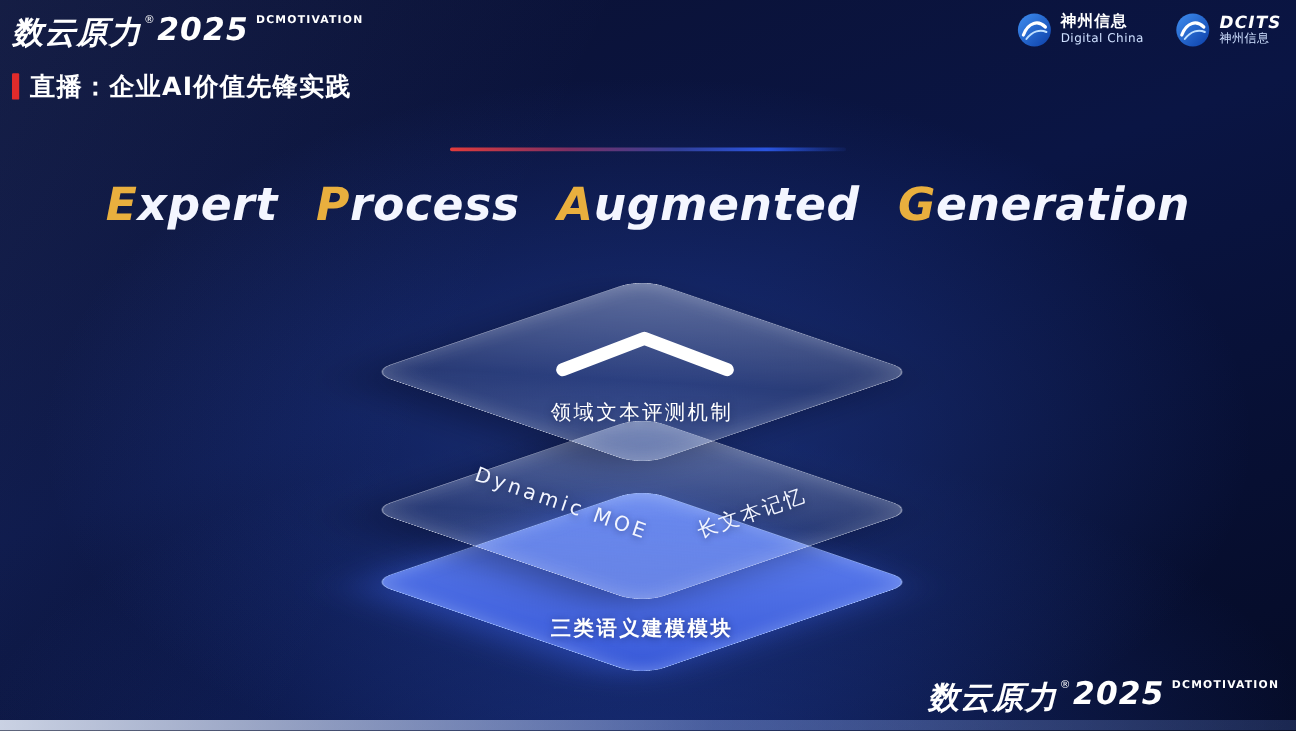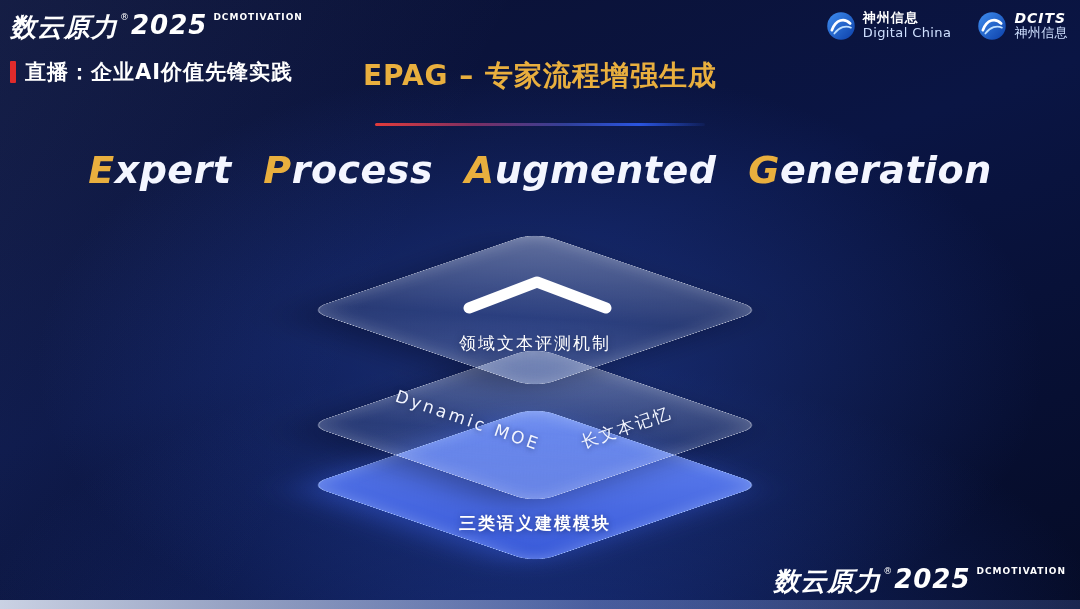--- a/index.html
+++ b/index.html
@@ -33,21 +33,21 @@
   .live-bar{ width:6px; height:22px; background:#e02b2b; margin-right:9px; border-radius:1px; }
   .live-text{ font-size:21px; font-weight:800; letter-spacing:1px; }
 
   
   .partners{ position:absolute; right:12px; top:10px; display:flex; gap:26px; align-items:center; }
   .partner{ display:flex; align-items:center; gap:7px; }
   .partner-icon{ width:30px; height:30px; }
   .partner-text{ display:flex; flex-direction:column; line-height:1.15; }
   .partner-name{ font-size:13px; font-weight:800; letter-spacing:1px; }
   .partner-name.latin{ font-style:italic; font-size:14px; }
-  .partner-sub{ font-size:13px; color:#cfe0ff; letter-spacing:0.4px; }
+  .partner-sub{ font-size:10px; color:#cfe0ff; letter-spacing:0.4px; }
 
   
   .title{ position:absolute; left:0; right:0; top:57px; text-align:center;
     color:#e9af3e; font-size:28px; font-weight:800; letter-spacing:1px; }
   .divider{ position:absolute; left:375px; top:123px; width:330px; height:3px; border-radius:2px;
     background:linear-gradient(90deg,#e23b3b 0%, #7c2f63 30%, #31409a 58%, #2a55e0 80%, rgba(42,85,224,0.08) 100%); }
   .subtitle{ position:absolute; left:0; right:0; top:148px; text-align:center;
     font-size:38px; font-weight:600; letter-spacing:0.5px; color:#f4f6ff;font-style:italic; }
   .subtitle .word{ display:inline-block; margin:0 9px; }
   .subtitle .initial{ color:#e9af3e; font-weight:800; }
@@ -131,21 +131,20 @@
         <path d="M7 23 C 12 10, 22 8, 29 15" stroke="#ffffff" stroke-width="3.2" fill="none" stroke-linecap="round"></path>
         <path d="M10 27 C 16 19, 24 17, 30 20" stroke="#bfe0ff" stroke-width="2" fill="none" stroke-linecap="round"></path>
       </svg>
       <div class="partner-text">
         <span class="partner-name latin">DCITS</span>
         <span class="partner-sub">神州信息</span>
       </div>
     </div>
   </div>
 
-  <div class="title">EPAG – 专家流程增强生成</div>
   <div class="divider"></div>
 
   <div class="subtitle">
     <span class="word"><span class="initial">E</span><span>xpert</span></span>
     <span class="word"><span class="initial">P</span><span>rocess</span></span>
     <span class="word"><span class="initial">A</span><span>ugmented</span></span>
     <span class="word"><span class="initial">G</span><span>eneration</span></span>
   </div>
 
   <div class="stack">

